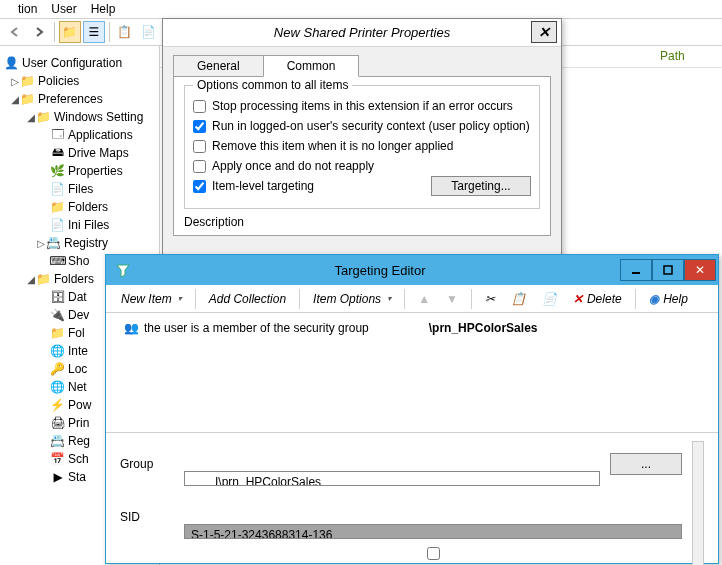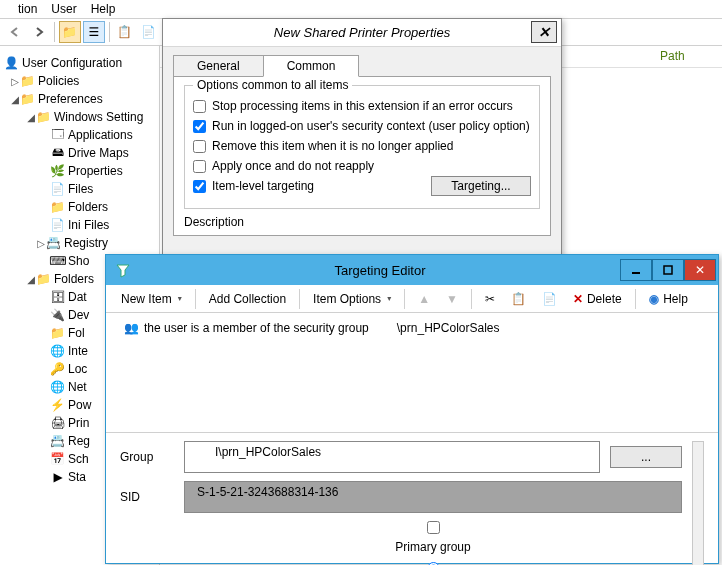--- a/index.html
+++ b/index.html
@@ -45,30 +45,30 @@
 
 
 .dialog2 { position: absolute; left: 105px; top: 254px; width: 614px; height: 310px; background: #fff; border: 1px solid #2d97cf; box-shadow: 2px 2px 6px rgba(0,0,0,0.25); }
 .dlg2-title { height: 30px; background: #4db0e5; display: flex; align-items: center; position: relative; }
 .dlg2-title .ticon { width: 22px; height: 22px; margin: 0 6px; display:flex;align-items:center;justify-content:center; }
 .dlg2-title .ttxt { flex: 1; text-align: center; font-size: 13px; color: #000; }
 .winbtns { display: flex; height: 22px; margin-right: 2px; }
 .winbtn { width: 32px; height: 22px; border: 1px solid #1a6f9e; display:flex;align-items:center;justify-content:center; }
 .winbtn.min, .winbtn.max { background: #4db0e5; color: #000; }
 .winbtn.close2 { background: #d04030; color: #fff; }
-.d2-toolbar { height: 28px; border-bottom: 1px solid #d0d0d0; display: flex; align-items: center; padding: 0 8px; gap: 2px; }
+.d2-toolbar { height: 28px; border-bottom: 1px solid #d0d0d0; display: flex; align-items: center; padding: 0 8px; gap: 2px; font-style: italic; }
 .d2btn { padding: 3px 6px; display: flex; align-items: center; gap: 4px; border: 1px solid transparent; }
 .dd { font-size: 8px; color: #555; margin-left: 2px; }
 .d2sep { width: 1px; height: 20px; background: #d0d0d0; margin: 0 4px; }
 .rulearea { height: 120px; border-bottom: 1px solid #d0d0d0; padding: 6px 10px; overflow: auto; }
 .ruleline { display: flex; align-items: center; gap: 4px; padding: 2px 8px; }
 .ruleline .ricon { width: 16px; }
-.bold { font-weight: normal; }
+.bold { font-weight: bold; margin-left: 32px; }
 .formarea { padding: 8px 14px; display: grid; grid-template-columns: 54px 1fr auto 12px; gap: 8px 10px; align-items: center; }
-.txtfield { border: 1px solid #888; background: #fff; padding: 3px 12px; height: 32px; overflow: hidden; white-space: nowrap; }
+.txtfield { border: 1px solid #888; background: #fff; padding: 3px 6px; height: 15px; overflow: hidden; white-space: nowrap; margin-top: 30px; }
 .txtfield.ro { background: #a3a3a3; flex-direction: column; }
 .ellipsis { width: 72px; text-align: center; border: 1px solid #888; background: #e8e8e8; height: 22px; display:flex;align-items:center;justify-content:center; }
 .scrollstub { grid-row: 1 / span 4; grid-column: 4; width: 12px; background: #f0f0f0; border: 1px solid #c8c8c8; align-self: stretch; }
 .radiorow { grid-column: 2 / 4; display: flex; align-items: center; gap: 6px; flex-direction: column; }
 .radiorow input { margin: 0; }
 
 svg { display: block; }
 </style>
 </head>
 <body>

